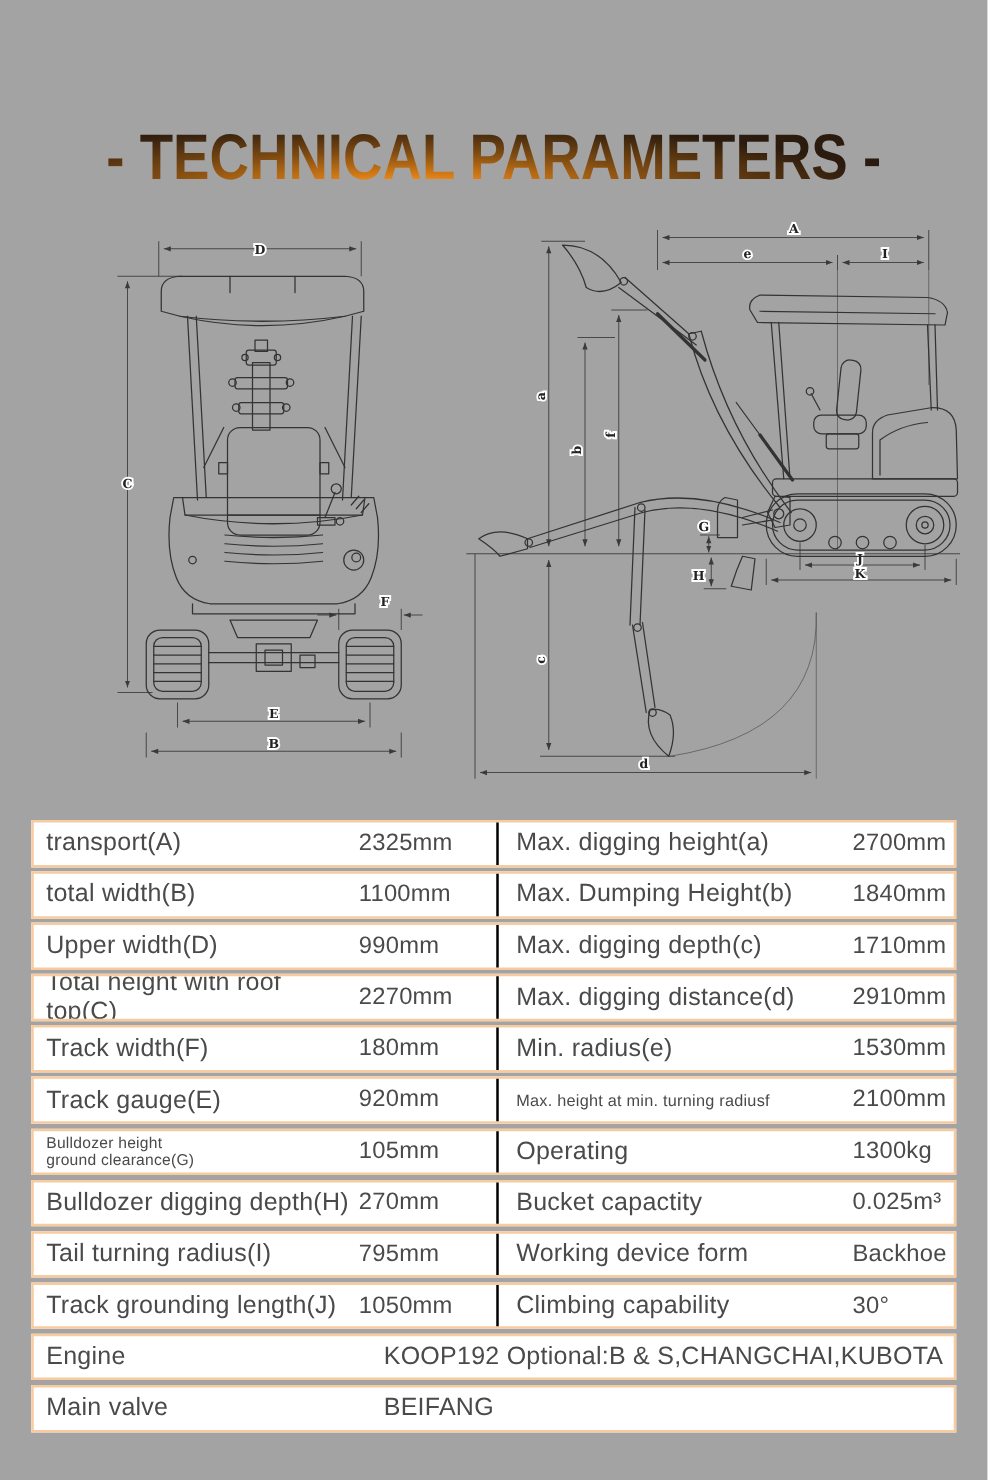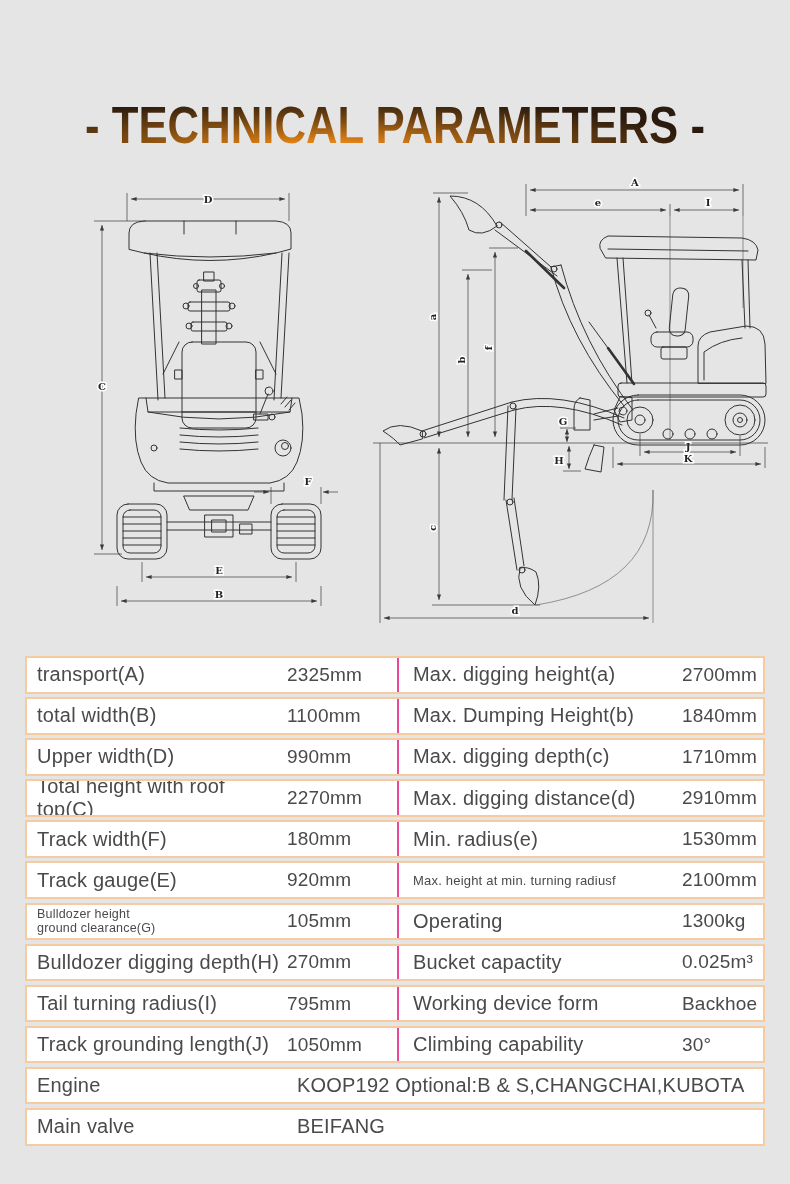--- a/index.html
+++ b/index.html
@@ -1,16 +1,16 @@
 <!DOCTYPE html>
 <html><head>
 <meta charset="utf-8">
 <style>
   html,body{margin:0;padding:0;background:#fff;}
-  .page{position:relative;width:790px;height:1184px;background:#e5e5e5;overflow:hidden;
+  .page{position:relative;width:790px;height:1184px;background:#a3a3a3;overflow:hidden;
         font-family:"Liberation Sans",sans-serif;color:#4a4a4a;}
 
   
   .title{position:absolute;top:66px;left:0;width:790px;text-align:center;
          font-size:46px;font-weight:bold;letter-spacing:0px;line-height:1.1;
          transform:scaleX(.95) scaleY(1.12);transform-origin:center top;
          background:radial-gradient(ellipse 62% 115% at 41% 95%, #ffa62e 0%, #d77c15 18%, #7c4a12 46%, #2b1b0e 80%);
          -webkit-background-clip:text;background-clip:text;color:transparent;}
 
   
@@ -22,25 +22,25 @@
   svg .thin{stroke:#555;stroke-width:.6;}
   svg .thick{stroke-width:2.6;}
   svg text{font-family:"DejaVu Serif",serif;font-size:10px;font-weight:bold;
            fill:#222;stroke:#fff;stroke-width:3px;paint-order:stroke;text-anchor:middle;}
 
   
   .spec-table{position:absolute;top:656px;left:25px;width:740px;
               display:flex;flex-direction:column;gap:3.6px;}
   .row{box-sizing:border-box;height:37.5px;border:2px solid #f6cba2;background:#fff;
        display:grid;grid-template-columns:260px 110px 285px 85px;align-items:center;}
-  .row.full{grid-template-columns:260px 1fr;}
+  .row.full{grid-template-columns:260px 1fr;gap:10px;}
   .cell{box-sizing:border-box;height:100%;display:flex;align-items:center;overflow:hidden;}
   .lbl{font-size:20px;padding-left:10px;letter-spacing:.2px;}
   .val{font-size:19px;letter-spacing:.2px;}
-  .rlbl{border-left:2px solid #ec4899;padding-left:14px;}
+  .rlbl{border-left:2px solid #000000;padding-left:14px;}
   .small{font-size:13px;}
   .two-line{font-size:12.5px;line-height:1.12;white-space:pre-line;}
 </style>
 </head>
 <body>
 
 <div class="page">
 
   <h1 class="title">- TECHNICAL PARAMETERS -</h1>
 

